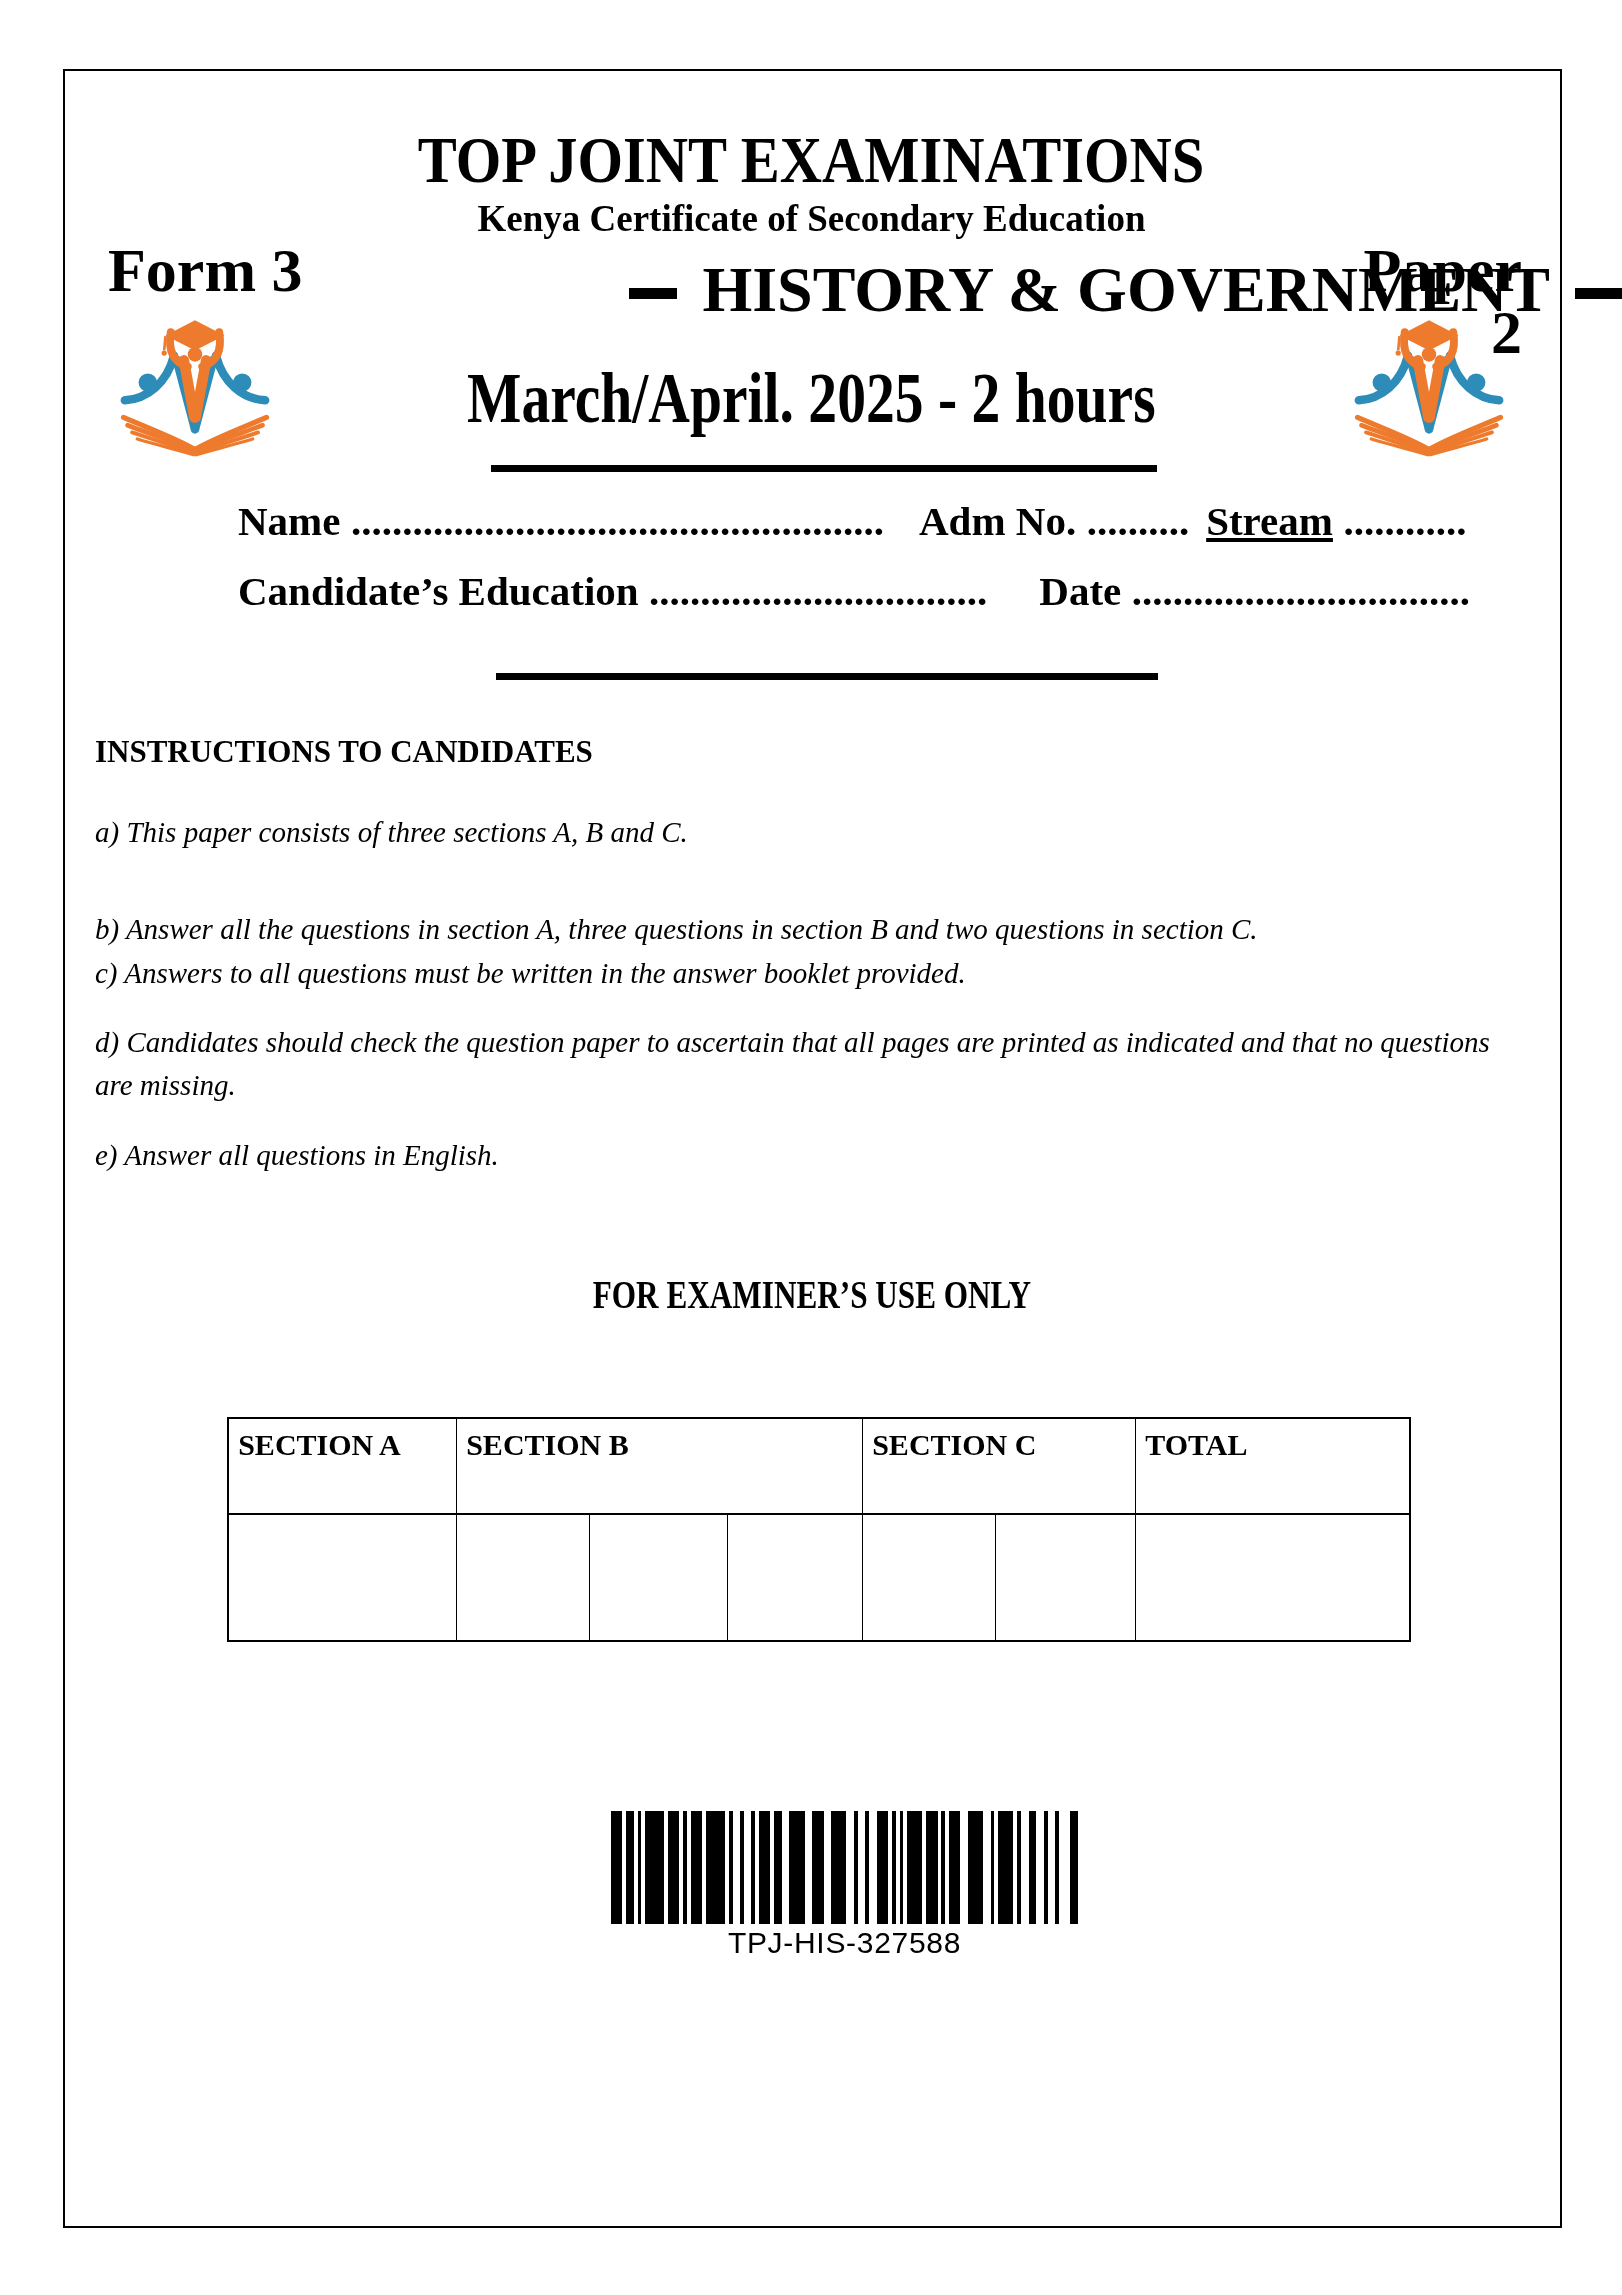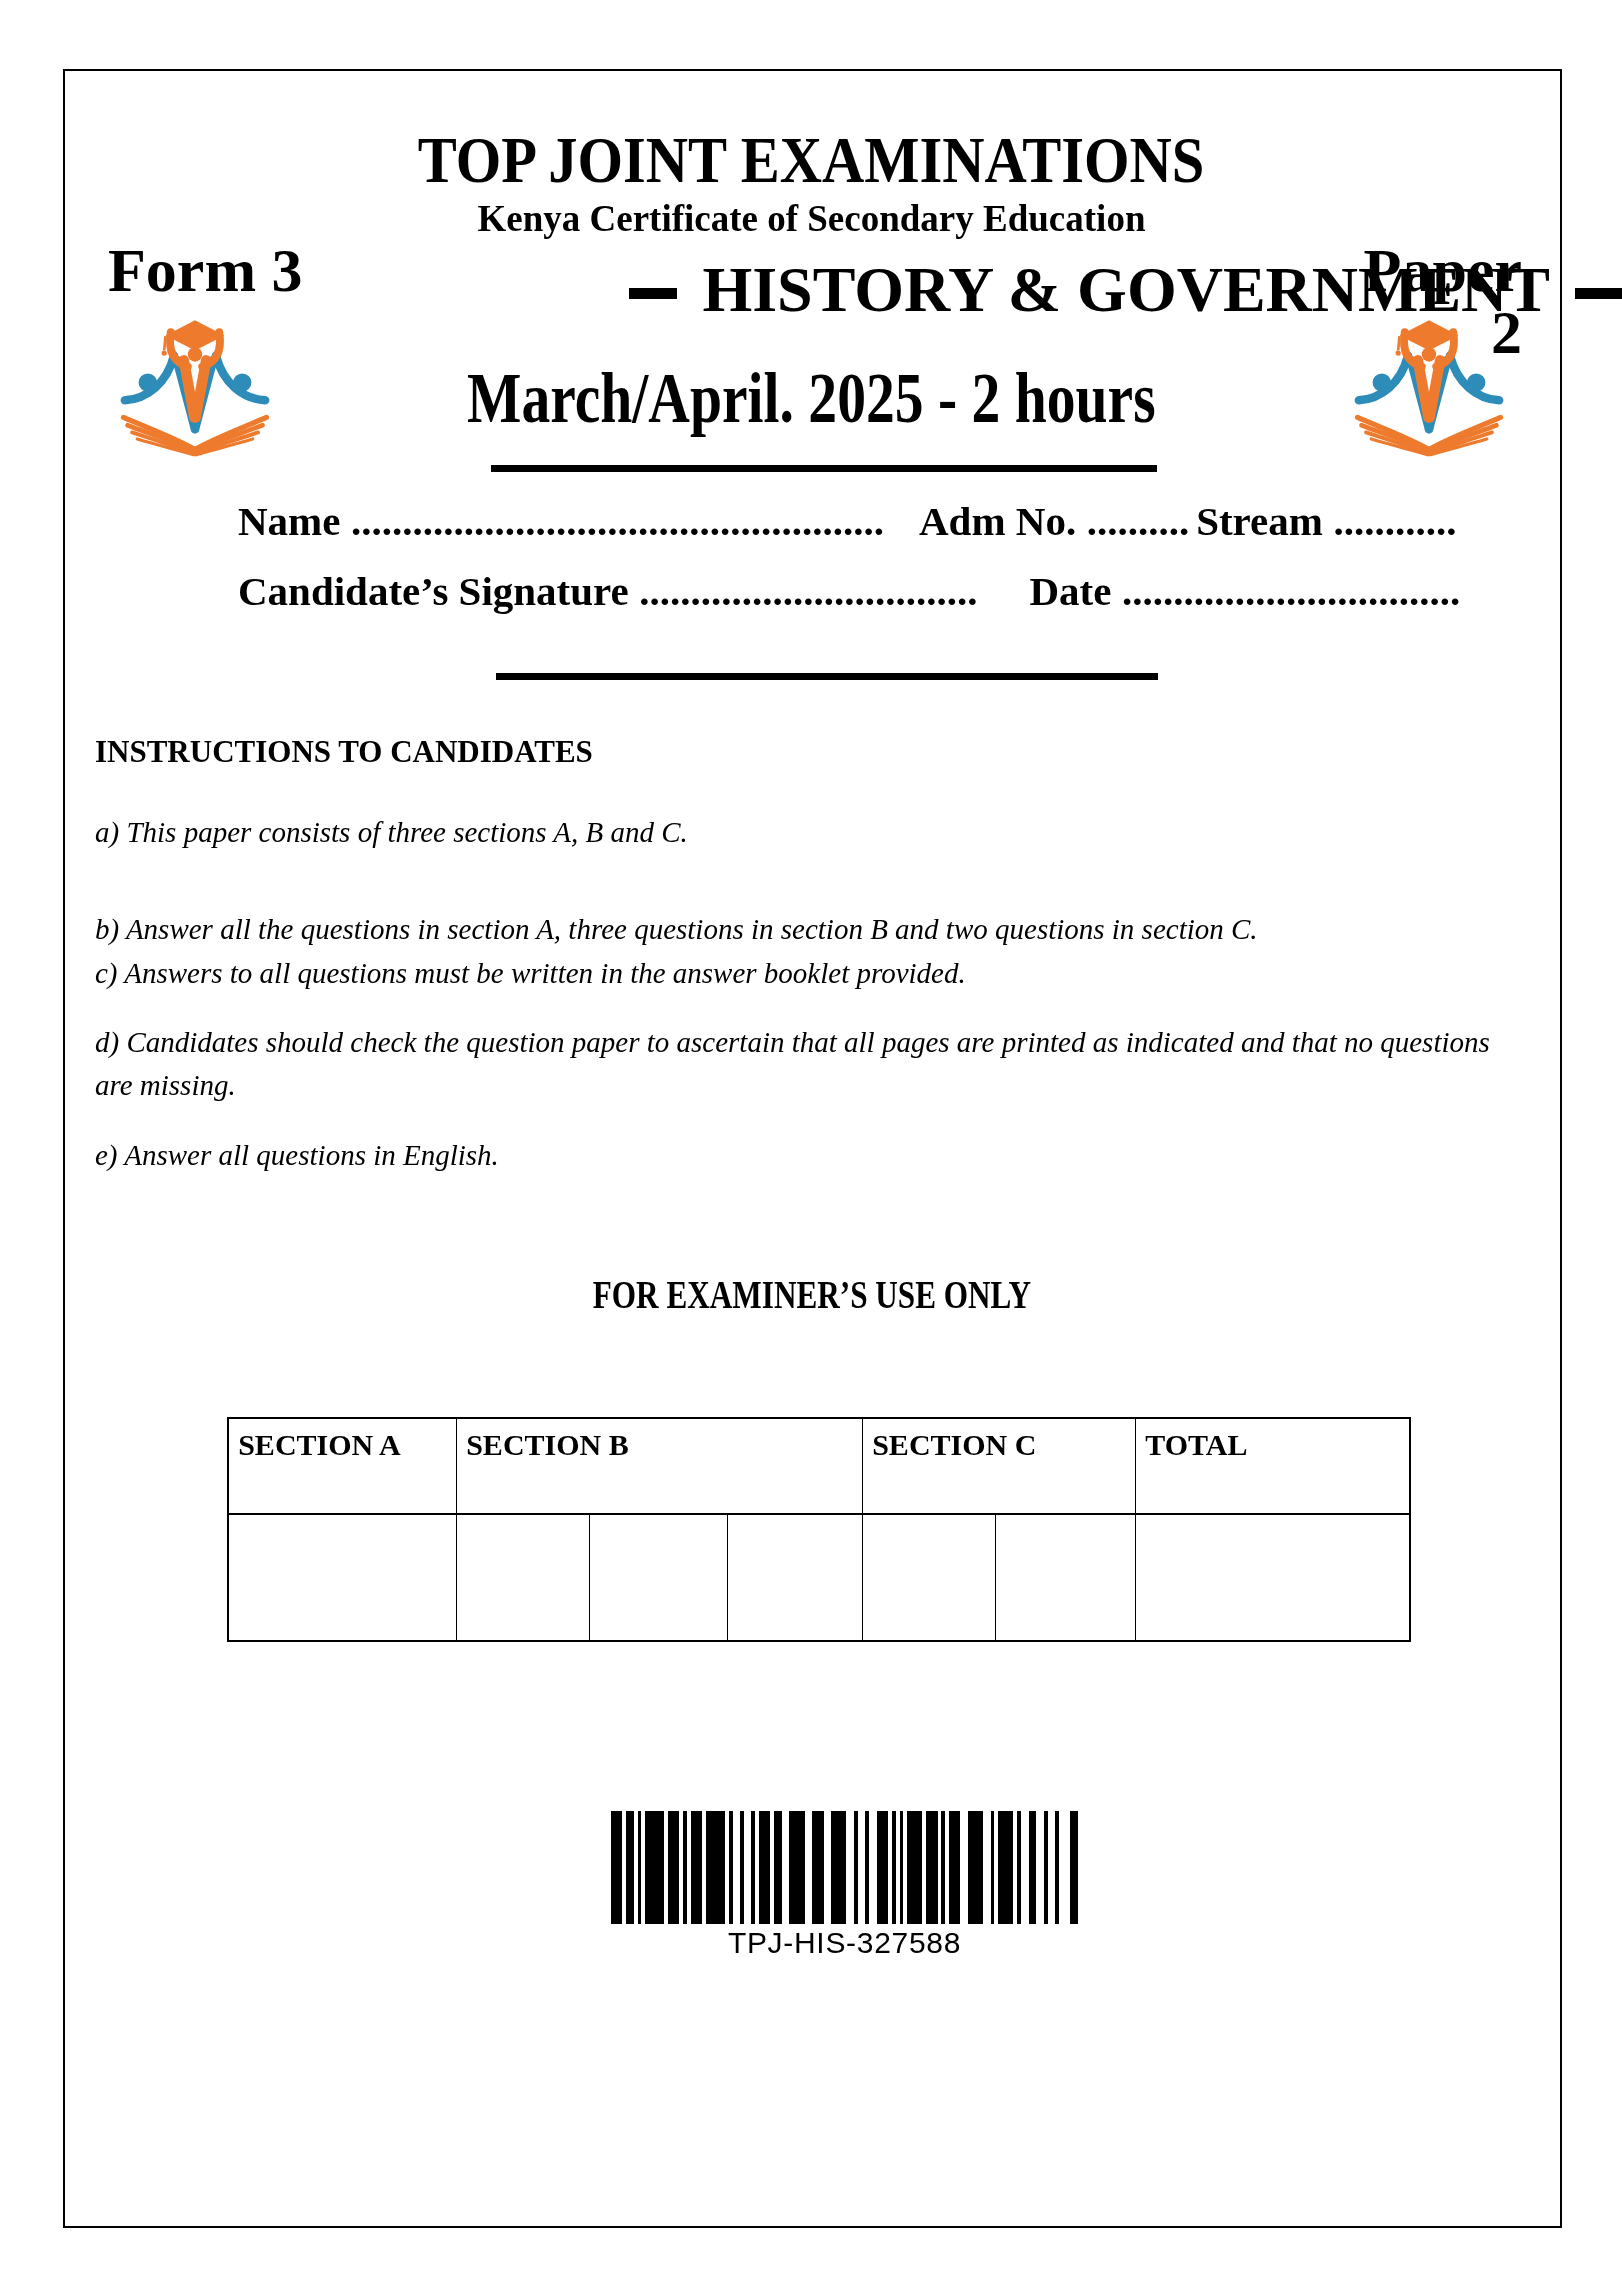--- a/index.html
+++ b/index.html
@@ -27,21 +27,21 @@
 
   .rule{background:#000;height:6.5px;}
   .rule1{left:491px;top:465px;width:666px;}
   .rule2{left:496px;top:673px;width:662px;}
 
   .fieldrow{left:238px;font-size:41px;font-weight:bold;line-height:1;white-space:nowrap;}
   .row1{top:501px;}
   .row2{top:571px;}
   .dots{margin-left:10.5px;}
   .gap-adm{margin-left:35px;}
-  .gap-stream{margin-left:7px;}
+  .gap-stream{margin-left:17px;text-decoration:underline;}
   .gap-date{margin-left:52px;}
 
   .inst-heading{left:95px;top:736px;font-size:31px;font-weight:bold;line-height:1;}
   .inst-item{left:95px;width:1433px;font-size:29px;line-height:43px;}
   .i-a{top:811px;} .i-b{top:908px;} .i-c{top:952px;} .i-d{top:1021px;} .i-e{top:1134px;}
 
   .examiner-heading{top:1275px;font-size:39px;font-weight:bold;}
 
   .extable{left:227px;top:1417px;width:1184px;display:grid;
            grid-template-columns:228px 133px 138px 135px 133px 140px 275px;
@@ -149,21 +149,21 @@
       <path d="M213,183 C176,194 145,201 127,207" stroke="#EE7B2D" stroke-width="5" stroke-linecap="round" fill="none"></path>
     </g>
   </svg>
 
   <div class="abs rule rule1"></div>
 
   <div class="abs fieldrow row1">
     <span>Name</span><span class="dots">....................................................</span><span class="gap-adm">Adm No.</span><span class="dots">..........</span><span class="gap-stream">Stream</span><span class="dots">............</span>
   </div>
   <div class="abs fieldrow row2">
-    <span>Candidate’s Signature</span><span class="dots">.................................</span><span class="gap-date">Date</span><span class="dots">.................................</span>
+    <span>Candidate’s Education</span><span class="dots">.................................</span><span class="gap-date">Date</span><span class="dots">.................................</span>
   </div>
 
   <div class="abs rule rule2"></div>
 
   <div class="abs serifB inst-heading">INSTRUCTIONS TO CANDIDATES</div>
   <div class="abs serifI inst-item i-a">a) This paper consists of three sections A, B and C.</div>
   <div class="abs serifI inst-item i-b">b) Answer all the questions in section A, three questions in section B and two questions in section C.</div>
   <div class="abs serifI inst-item i-c">c) Answers to all questions must be written in the answer booklet provided.</div>
   <div class="abs serifI inst-item i-d">d) Candidates should check the question paper to ascertain that all pages are printed as indicated and that no questions are missing.</div>
   <div class="abs serifI inst-item i-e">e) Answer all questions in English.</div>

